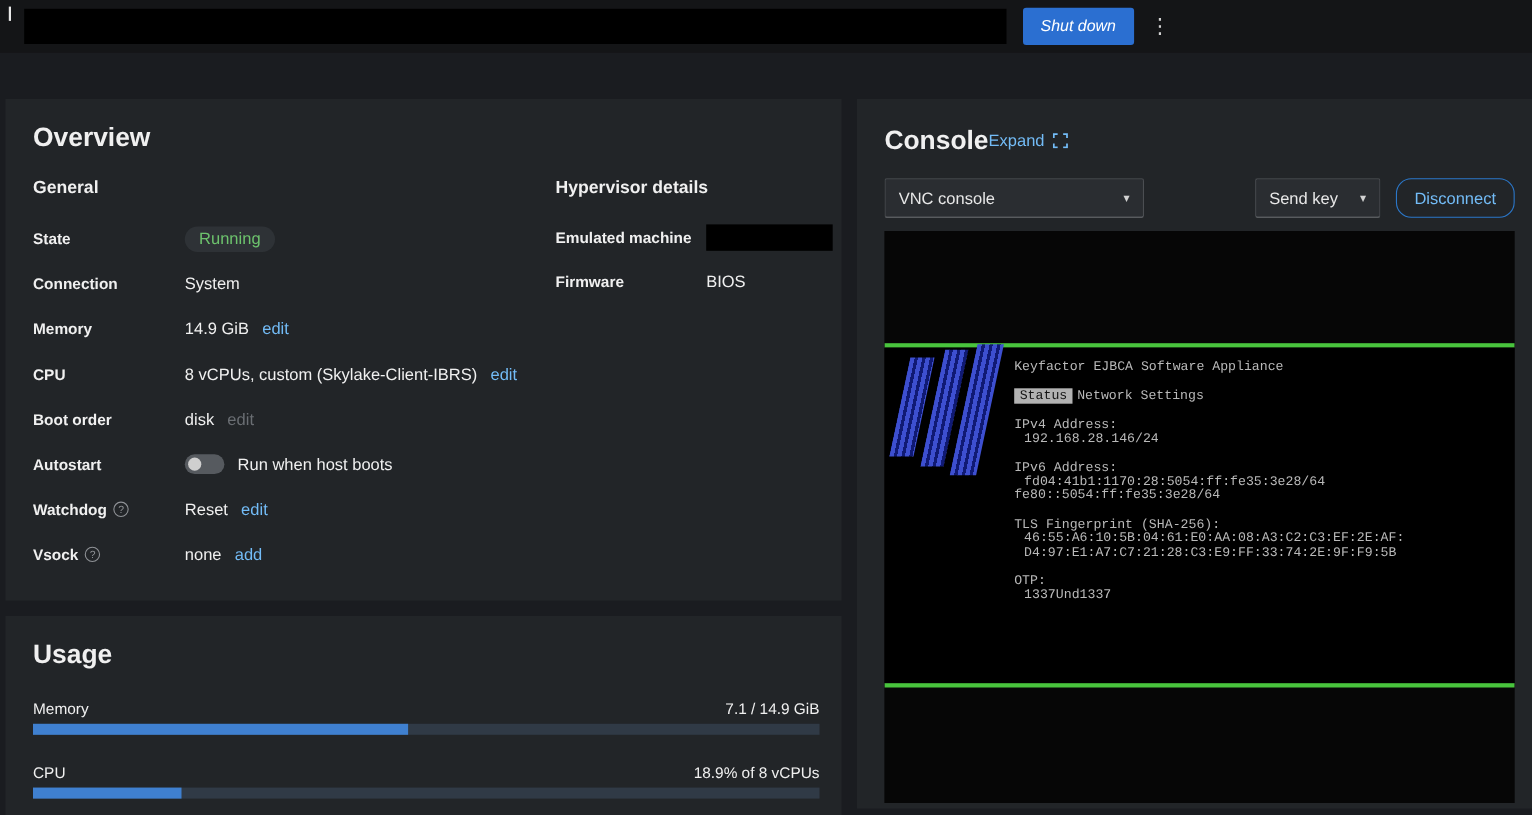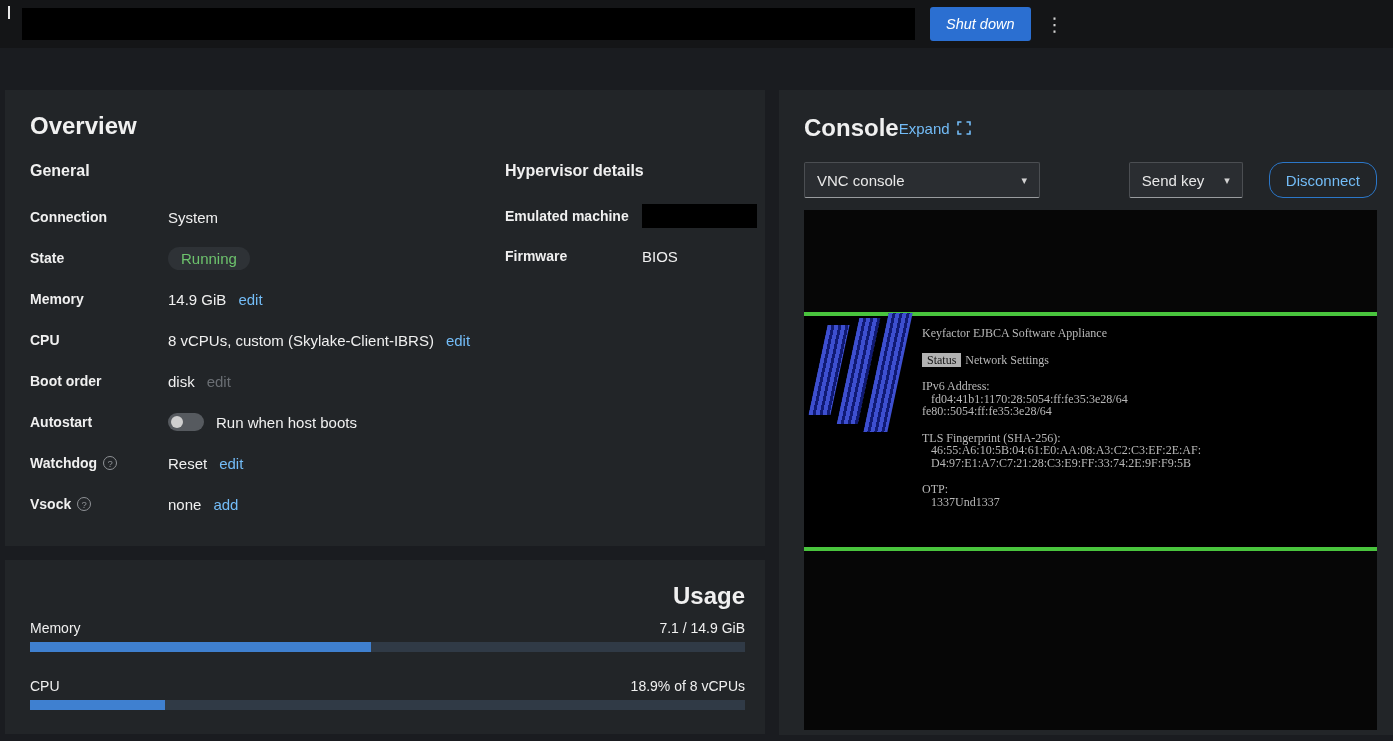--- a/index.html
+++ b/index.html
@@ -54,55 +54,55 @@
     color:#8f9296; font-size:9.5px; display:inline-flex; align-items:center; justify-content:center;
     font-weight:400;
   }
   .hv-row { display:flex; align-items:center; margin-bottom:16px; min-height:24px; }
   .hv-label { width:137px; flex-shrink:0; font-size:14px; font-weight:700; }
   .hv-value { font-size:15px; }
   .redact-value { width:115px; height:24px; background:#000; }
 
   
   .usage-card { padding:22px 20px 24px 25px; }
-  .usage-card .card-title { margin-bottom:10px;text-align:right; }
+  .usage-card .card-title { margin-bottom:26px; }
   .usage-header { display:flex; justify-content:space-between; align-items:baseline; font-size:14px; margin-bottom:6px; }
   .usage-header.second { margin-top:26px; }
   .progress-track { height:10px; background:#303a46; width:100%; }
   .progress-fill { height:100%; background:#3f80d0; }
 
   
   .console-card { padding:24px 16px 16px 25px; height:645px; overflow:hidden; }
   .console-header { display:flex; justify-content:flex-start; align-items:center; margin-bottom:20px; }
   .expand-link { display:flex; align-items:center; gap:7px; color:#73bcf7; font-size:15px; cursor:pointer; }
   .console-toolbar { display:flex; align-items:center; margin-bottom:12px; }
   .select {
     height:36px; background:#2a2d31;
     border:1px solid #4b4e52; border-bottom-color:#999c9f; border-radius:2px;
     display:flex; align-items:center; justify-content:space-between;
     padding:0 12px; font-size:15px; color:#e8e8e8; cursor:pointer;
   }
   .select .caret { font-size:11px; color:#d2d2d2; margin-left:10px; }
   .select-vnc { width:236px; }
-  .toolbar-right { margin-left:auto; display:flex; gap:26px; }
+  .toolbar-right { margin-left:auto; display:flex; gap:14px; }
   .select-sendkey { width:114px; }
   .btn-secondary {
     height:36px; padding:0 16px; background:transparent;
     border:1px solid #2b77c9; border-radius:14px; color:#73bcf7;
     font-size:15px; font-family:inherit; cursor:pointer;
   }
 
   
   .vnc-wrap { background:#060606; height:520px; position:relative; overflow:hidden; }
   .vm-screen { position:absolute; top:102px; left:0; right:0; }
   .green-line { height:4px; background:#49c43d; }
   .vm-content {
-    background:#000; height:231px; position:relative;
+    background:#000; height:305px; position:relative;
     padding:11px 0 0 118px;
-    font-family:Liberation Serif, serif;
+    font-family:Liberation Mono, monospace;
     font-size:12px; line-height:12.5px; color:#b9b9b9;
   }
   .logo-art { position:absolute; left:8px; top:-3px; width:92px; height:122px; }
   .logo-bar { position:absolute; transform:skewX(-12deg);
     background:repeating-linear-gradient(90deg, #3d4fd0 0px, #3d4fd0 4px, #101a74 4px, #101a74 7px); }
   .logo-bar.b1 { left:6px;  top:12px; width:22px; height:90px; }
   .logo-bar.b2 { left:36px; top:5px;  width:21px; height:106px; }
   .logo-bar.b3 { left:64px; top:0;    width:24px; height:119px; }
   .scr-title { margin-bottom:13px; }
   .scr-tabs { display:flex; align-items:center; gap:4px; margin-bottom:13px; }
@@ -124,30 +124,30 @@
 
   <div class="left-col">
 
     <section class="card overview-card">
       <h2 class="card-title">Overview</h2>
       <div class="overview-body">
         <div class="ov-col-left">
           <h3 class="section-heading">General</h3>
 
           <div class="ov-row">
+            <span class="ov-label">State</span>
+            <span class="ov-value">
+                <span class="badge-running">Running</span>
+              </span>
+          </div>
+
+          <div class="ov-row">
             <span class="ov-label">Connection</span>
             <span class="ov-value">
                 <span>System</span>
-              </span>
-          </div>
-
-          <div class="ov-row">
-            <span class="ov-label">State</span>
-            <span class="ov-value">
-                <span class="badge-running">Running</span>
               </span>
           </div>
 
           <div class="ov-row">
             <span class="ov-label">Memory</span>
             <span class="ov-value">
               <span>14.9 GiB</span>
               <a class="link">edit</a>
             </span>
           </div>
@@ -277,20 +277,24 @@
             <div class="logo-bar b3"></div>
           </div>
 
           <div class="scr-title">Keyfactor EJBCA Software Appliance</div>
 
           <div class="scr-tabs">
             <span class="scr-tab-active">Status</span>
             <span>Network Settings</span>
           </div>
 
+          <div class="scr-block">
+            <div>IPv4 Address:</div>
+            <div class="scr-indent">192.168.28.146/24</div>
+          </div>
 
           <div class="scr-block">
             <div>IPv6 Address:</div>
             <div class="scr-indent">fd04:41b1:1170:28:5054:ff:fe35:3e28/64</div>
             <div>fe80::5054:ff:fe35:3e28/64</div>
           </div>
 
           <div class="scr-block">
             <div>TLS Fingerprint (SHA-256):</div>
             <div class="scr-indent">46:55:A6:10:5B:04:61:E0:AA:08:A3:C2:C3:EF:2E:AF:</div>

